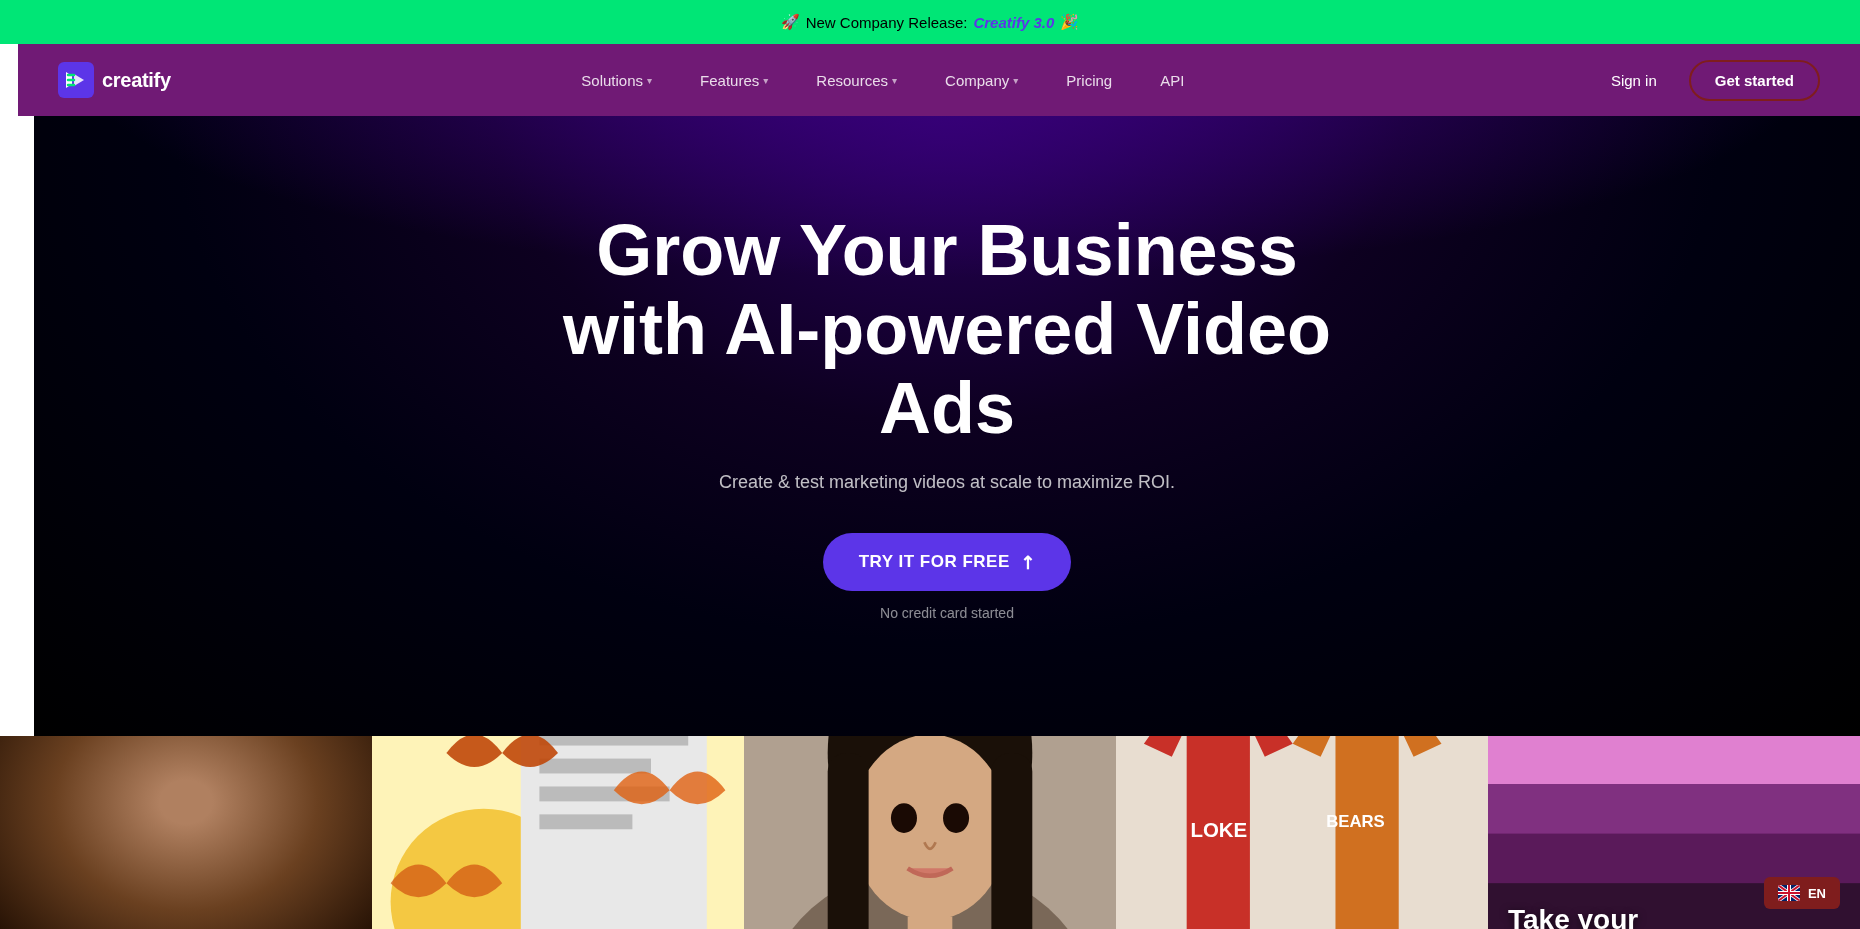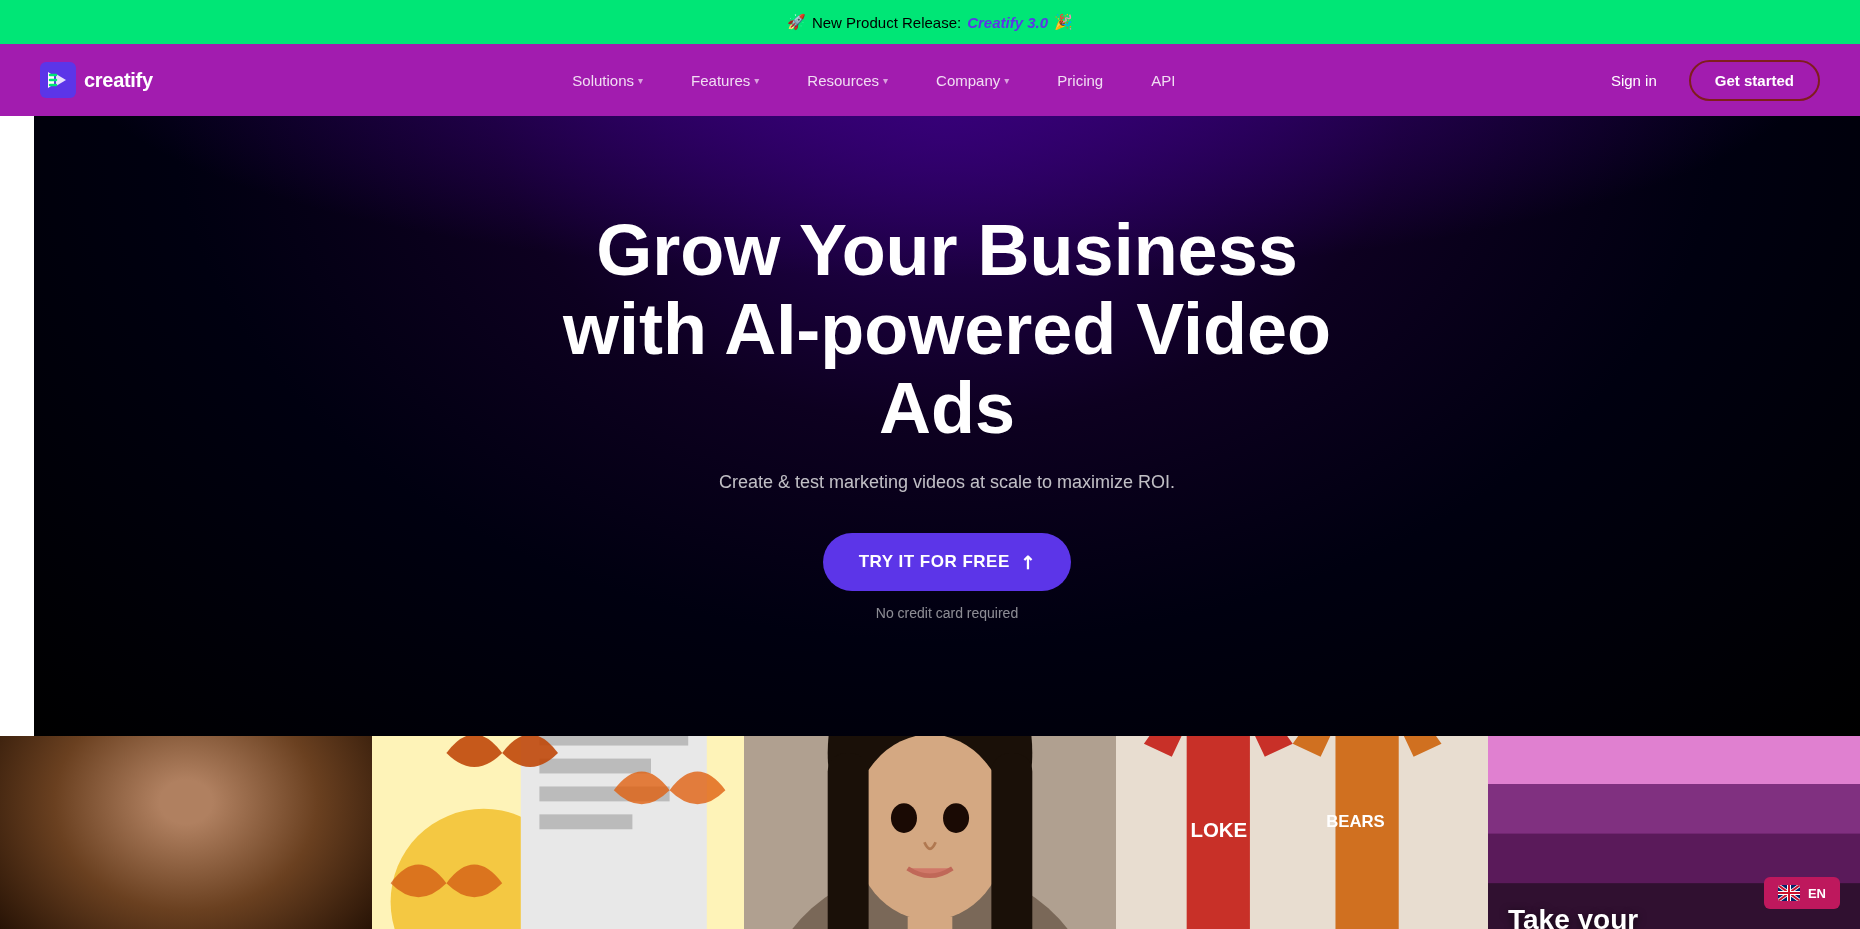--- a/index.html
+++ b/index.html
@@ -20,28 +20,29 @@
       min-height: 44px;
     }
     .announcement-bar .highlight {
       color: #5c35e8;
       font-weight: 600;
       font-style: italic;
     }
 
     
     .navbar {
-      background: #a21caf;
+      background: #701a75;
       display: flex;
       align-items: center;
       justify-content: space-between;
       padding: 0 40px;
       height: 72px;
       position: relative;
       z-index: 10;
+      margin-left: 18px;
     }
     .logo {
       display: flex;
       align-items: center;
       gap: 8px;
       text-decoration: none;
       color: white;
     }
     .logo-icon {
       width: 36px;
@@ -220,39 +221,39 @@
       z-index: 2;
       text-shadow: 0 2px 8px rgba(0,0,0,0.7);
       white-space: nowrap;
     }
 
     
     .lang-selector {
       position: fixed;
       bottom: 20px;
       right: 20px;
-      background: #be185d;
+      background: #7f1d1d;
       color: white;
       border-radius: 6px;
       padding: 8px 14px;
       display: flex;
       align-items: center;
       gap: 8px;
       font-size: 13px;
       font-weight: 600;
       cursor: pointer;
       z-index: 100;
     }
   </style>
 </head>
 <body>
 
 <div class="announcement-bar">
   <span>🚀</span>
-  <span>New Product Release:</span>
+  <span>New Company Release:</span>
   <span class="highlight">Creatify 3.0</span>
   <span>🎉</span>
 </div>
 
 <nav class="navbar">
   <a class="logo" href="#">
     <svg class="logo-icon" viewBox="0 0 36 36" fill="none" xmlns="http://www.w3.org/2000/svg">
       <rect width="36" height="36" rx="6" fill="#5c35e8"></rect>
       <path d="M8 10 L8 26 L14 22 L14 14 Z" fill="white"></path>
       <path d="M16 12 L26 18 L16 24 Z" fill="white" opacity="0.85"></path>
@@ -309,21 +310,21 @@
 <section class="hero">
   <h1 class="hero-title">
     <span>Grow Your Business</span><br>
     <span>with AI-powered Video Ads</span>
   </h1>
   <p class="hero-subtitle">Create &amp; test marketing videos at scale to maximize ROI.</p>
   <a href="#" class="btn-cta">
     <span>TRY IT FOR FREE</span>
     <span class="arrow-icon">↗</span>
   </a>
-  <p class="no-credit">No credit card required</p>
+  <p class="no-credit">No credit card started</p>
 </section>
 
 <div class="thumbnails-strip">
 
   <div class="thumb thumb-1">
     <div class="thumb-inner">
       <svg viewBox="0 0 200 220" width="100%" height="100%" style="position:absolute;top:0;left:0;" preserveAspectRatio="xMidYMid slice">
         <rect width="200" height="220" fill="#3a2510"></rect>
         <ellipse cx="100" cy="90" rx="50" ry="60" fill="#5a3518"></ellipse>
         <ellipse cx="100" cy="70" rx="42" ry="45" fill="#2a1508"></ellipse>

